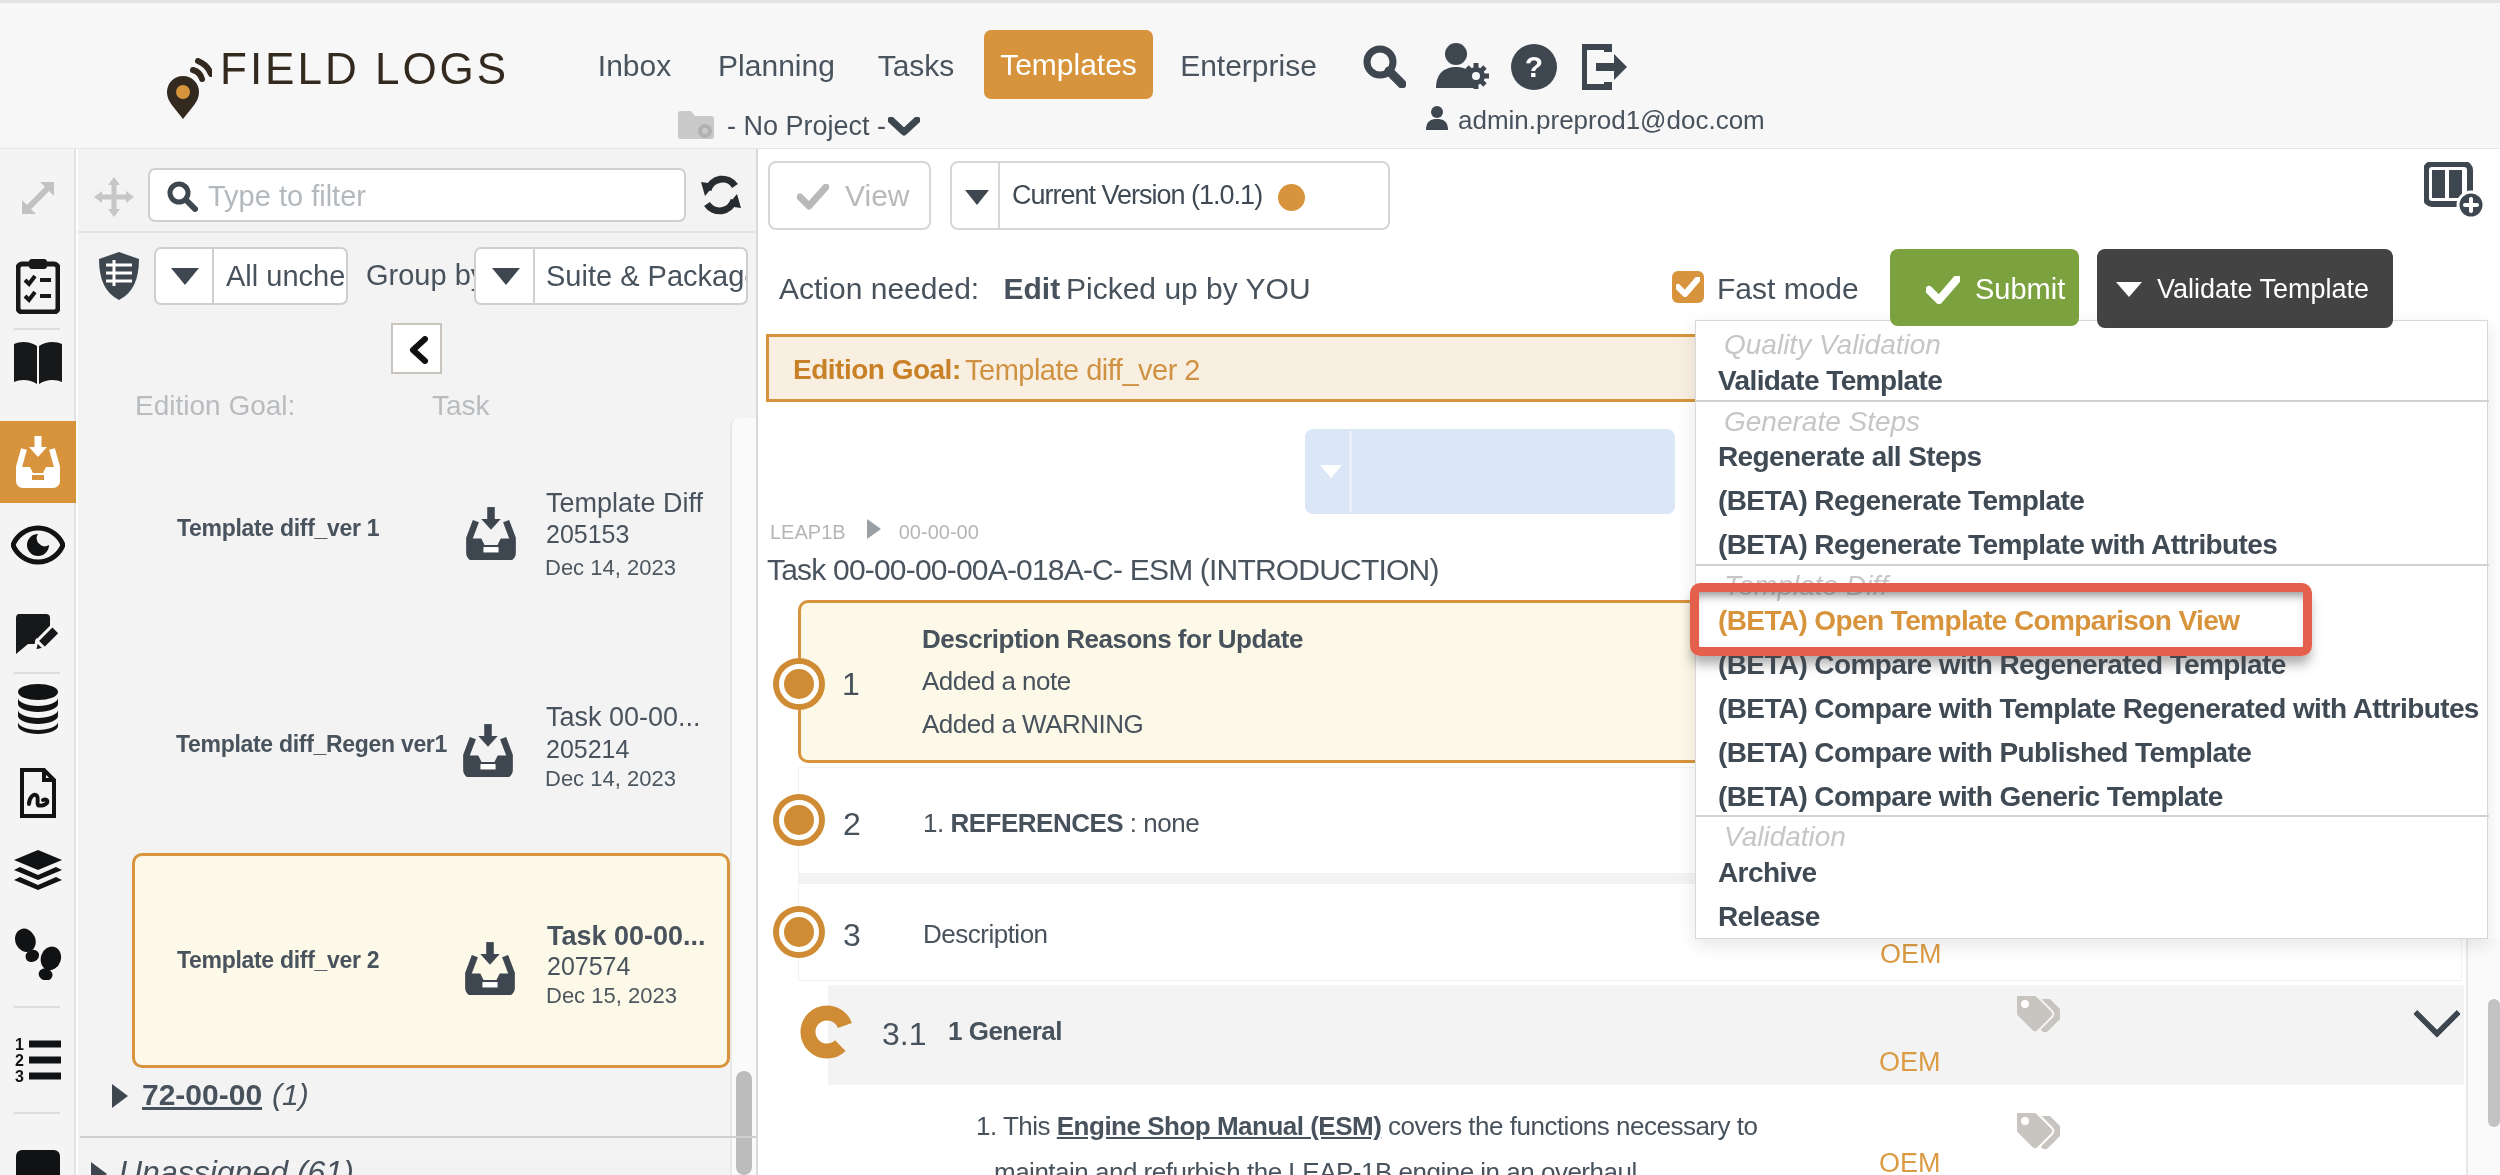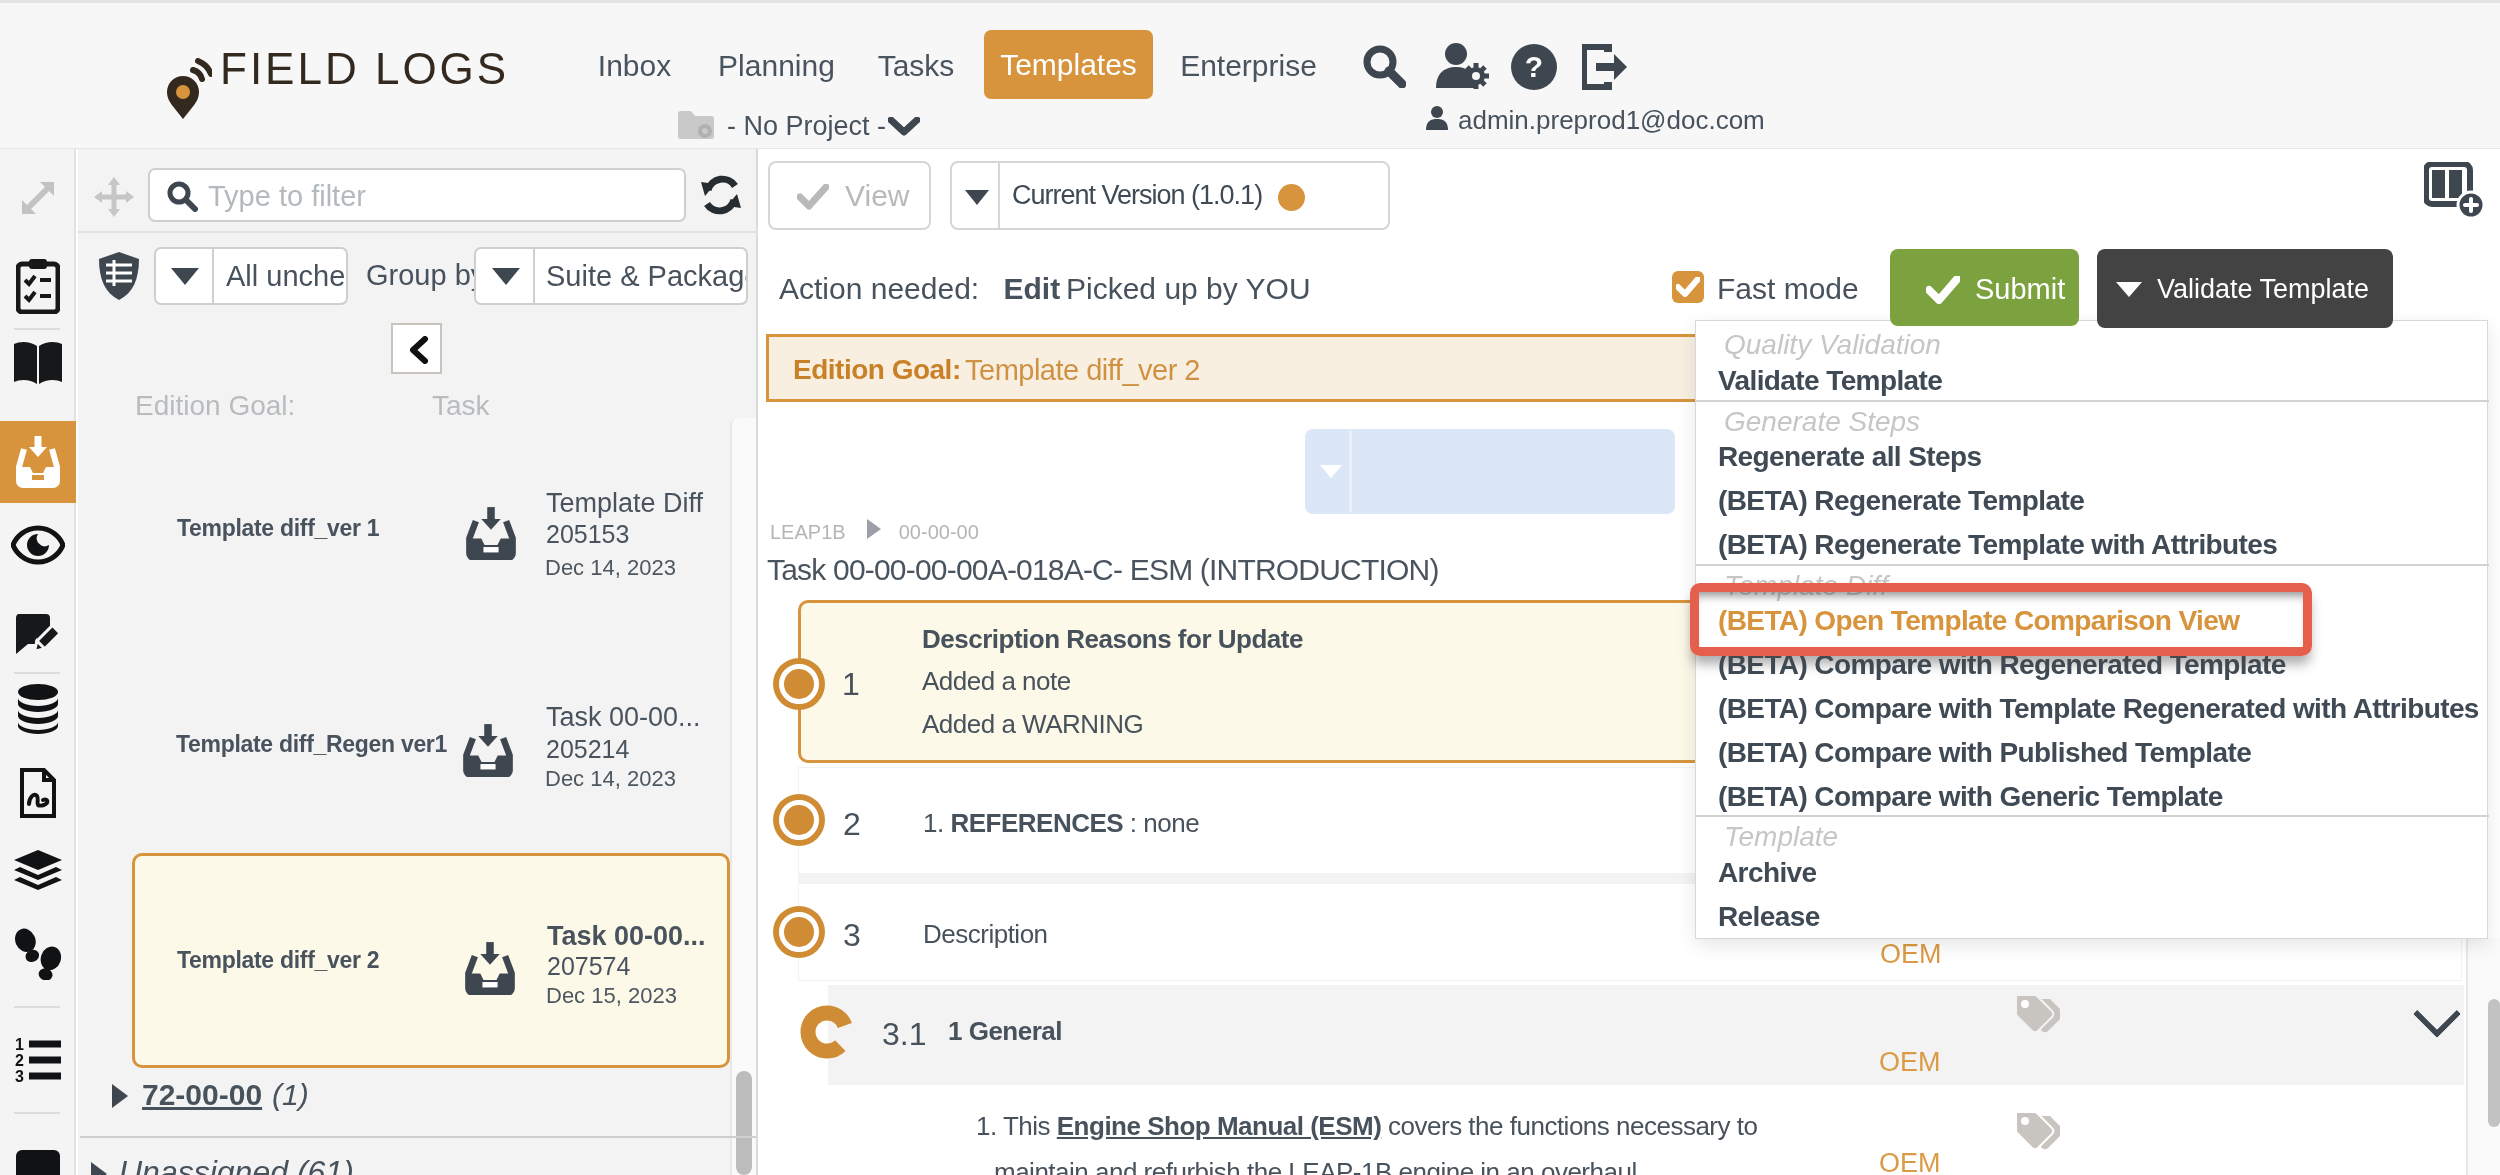--- a/index.html
+++ b/index.html
@@ -498,18 +498,18 @@
   <div class="menu-sep" style="top:243px;"></div>
 
   <div class="abs menu-header" style="left:28px; top:249px;">Template Diff</div>
   <div class="abs menu-item menu-item-orange" style="left:22px; top:284px;">(BETA) Open Template Comparison View</div>
   <div class="abs menu-item" style="left:22px; top:328px;">(BETA) Compare with Regenerated Template</div>
   <div class="abs menu-item" style="left:22px; top:372px;">(BETA) Compare with Template Regenerated with Attributes</div>
   <div class="abs menu-item" style="left:22px; top:416px;">(BETA) Compare with Published Template</div>
   <div class="abs menu-item" style="left:22px; top:460px;">(BETA) Compare with Generic Template</div>
   <div class="menu-sep" style="top:494px;"></div>
 
-  <div class="abs menu-header" style="left:28px; top:500px;">Template</div>
+  <div class="abs menu-header" style="left:28px; top:500px;">Validation</div>
   <div class="abs menu-item" style="left:22px; top:536px;">Archive</div>
   <div class="abs menu-item" style="left:22px; top:580px;">Release</div>
 </div>
 
 <div class="abs" id="annotation"></div>
 
 </body></html>

